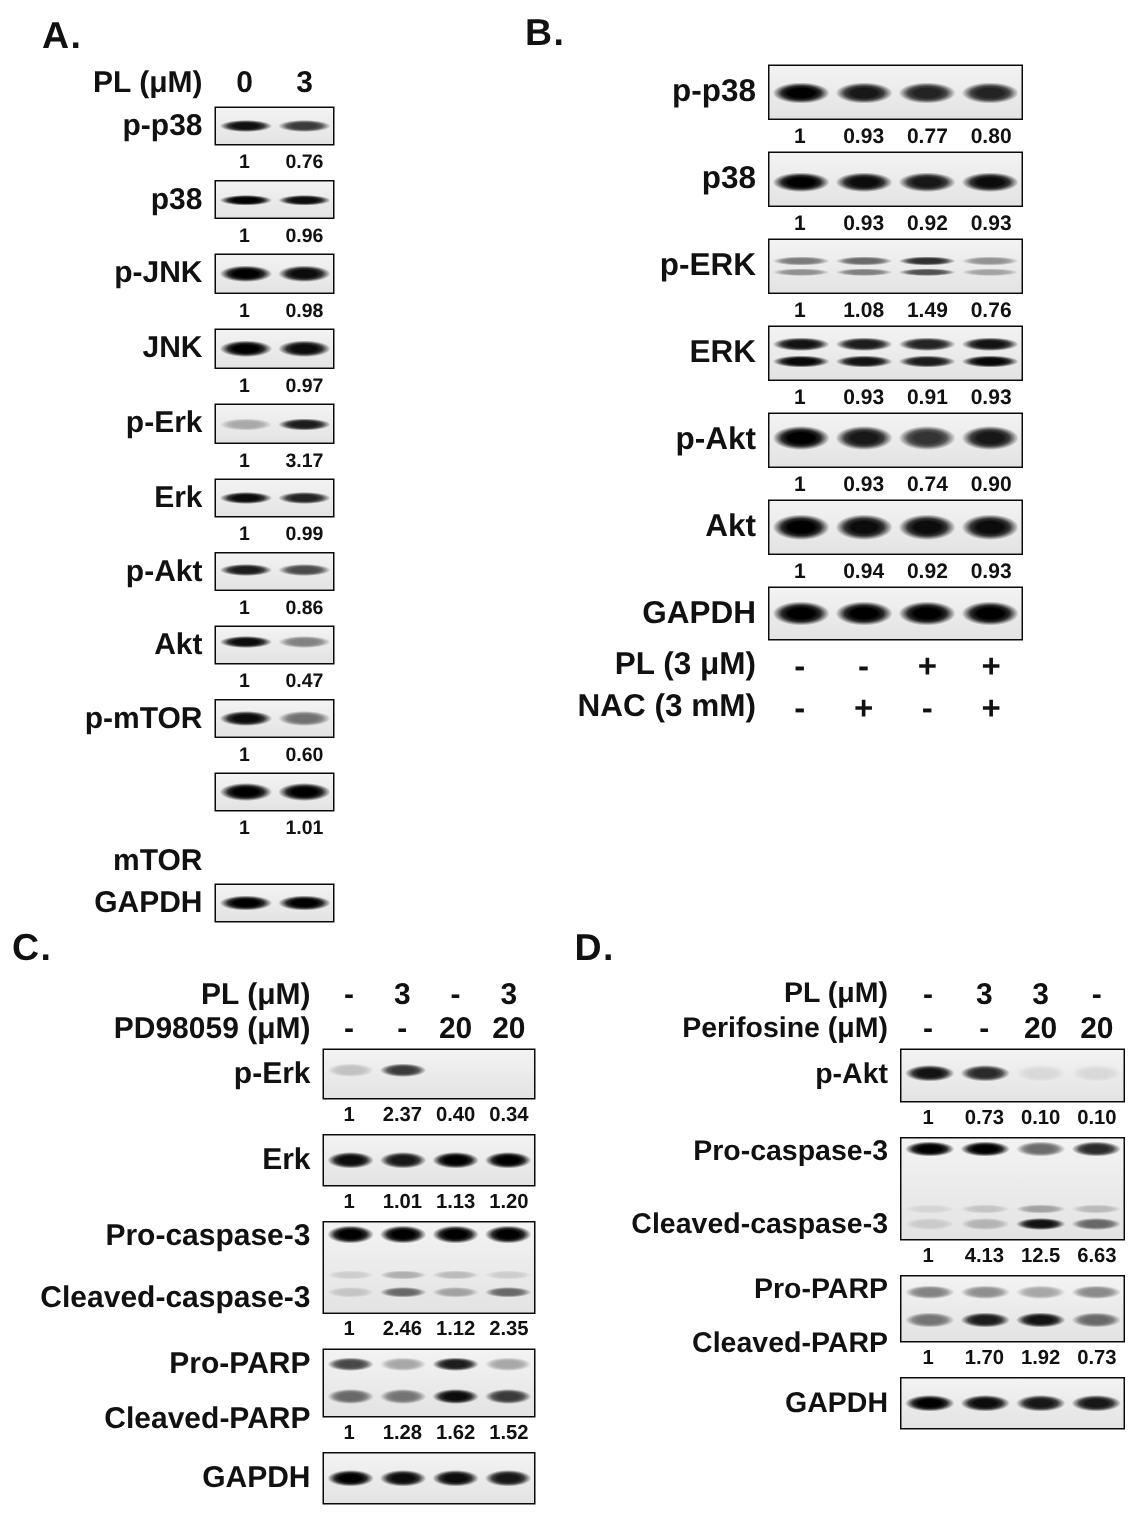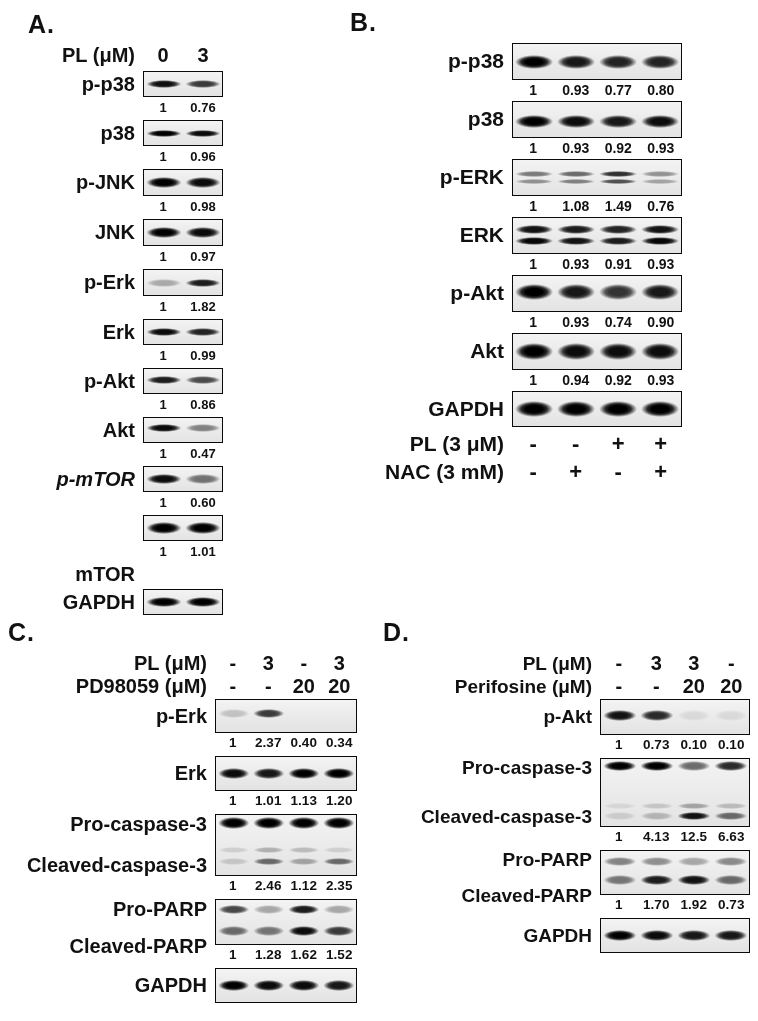--- a/index.html
+++ b/index.html
@@ -5,21 +5,21 @@
   html,body{margin:0;padding:0;}
   body{
     width:758px;height:1021px;background:#ffffff;position:relative;
     font-family:"Liberation Sans", sans-serif;font-weight:bold;color:#111;
     overflow:hidden;
   }
   .panel{position:absolute;}
   .panel-letter{font-size:25px;font-weight:bold;letter-spacing:1px;margin-bottom:6px;}
   
   .trow,.brow{display:flex;align-items:flex-start;}
-  .trow{align-items:flex-end;margin-bottom:2px;}
+  .trow{align-items:flex-start;margin-bottom:2px;}
   .trow.foot{margin-top:5px;}
   .rlabel{
     width:var(--labelw);box-sizing:border-box;padding-right:8px;
     display:flex;flex-direction:column;justify-content:center;align-items:flex-end;
     text-align:right;font-size:var(--labelfs);line-height:1.05;white-space:nowrap;
   }
   .rlabel.multi{justify-content:space-between;gap:16px;}
   .trow .rlabel{height:auto;}
   .lanes{width:var(--blotw);display:flex;align-items:center;}
   .lane{flex:1;text-align:center;font-size:var(--symfs);line-height:1.05;}
@@ -119,21 +119,21 @@
           <div class="rlabel" style="height: 27px;">
             <span class="lbl">p-Erk</span>
           </div>
           <div class="bcol">
             <div class="bbox" style="height: 27px;">
               <div class="band" style="left: 25%; top: 34%; height: 32%; width: 45%; opacity: 0.28;"></div>
               <div class="band" style="left: 75%; top: 34%; height: 32%; width: 45%; opacity: 0.88;"></div>
             </div>
             <div class="vals">
               <span class="val">1</span>
-              <span class="val">1.82</span>
+              <span class="val">3.17</span>
             </div>
           </div>
         </div>
         <div class="brow">
           <div class="rlabel" style="height: 26px;">
             <span class="lbl">Erk</span>
           </div>
           <div class="bcol">
             <div class="bbox" style="height: 26px;">
               <div class="band" style="left: 25%; top: 32%; height: 36%; width: 45%; opacity: 0.95;"></div>
@@ -169,21 +169,21 @@
               <div class="band" style="left: 25%; top: 24%; height: 36%; width: 45%; opacity: 0.95;"></div>
               <div class="band" style="left: 75%; top: 24%; height: 36%; width: 45%; opacity: 0.45;"></div>
             </div>
             <div class="vals">
               <span class="val">1</span>
               <span class="val">0.47</span>
             </div>
           </div>
         </div>
         <div class="brow">
-          <div class="rlabel" style="height: 26px; font-style: italic;">
+          <div class="rlabel" style="height: 26px;">
             <span class="lbl">p-mTOR</span>
           </div>
           <div class="bcol">
             <div class="bbox" style="height: 26px;">
               <div class="band" style="left: 25%; top: 31%; height: 38%; width: 45%; opacity: 0.95;"></div>
               <div class="band" style="left: 75%; top: 31%; height: 38%; width: 45%; opacity: 0.52;"></div>
             </div>
             <div class="vals">
               <span class="val">1</span>
               <span class="val">0.60</span>

